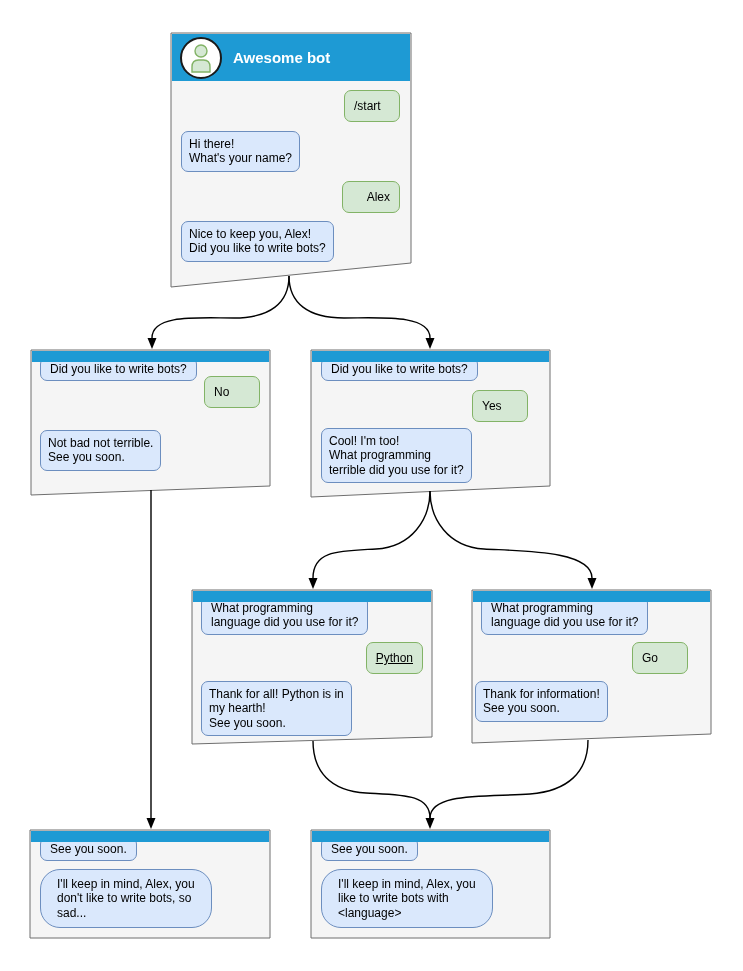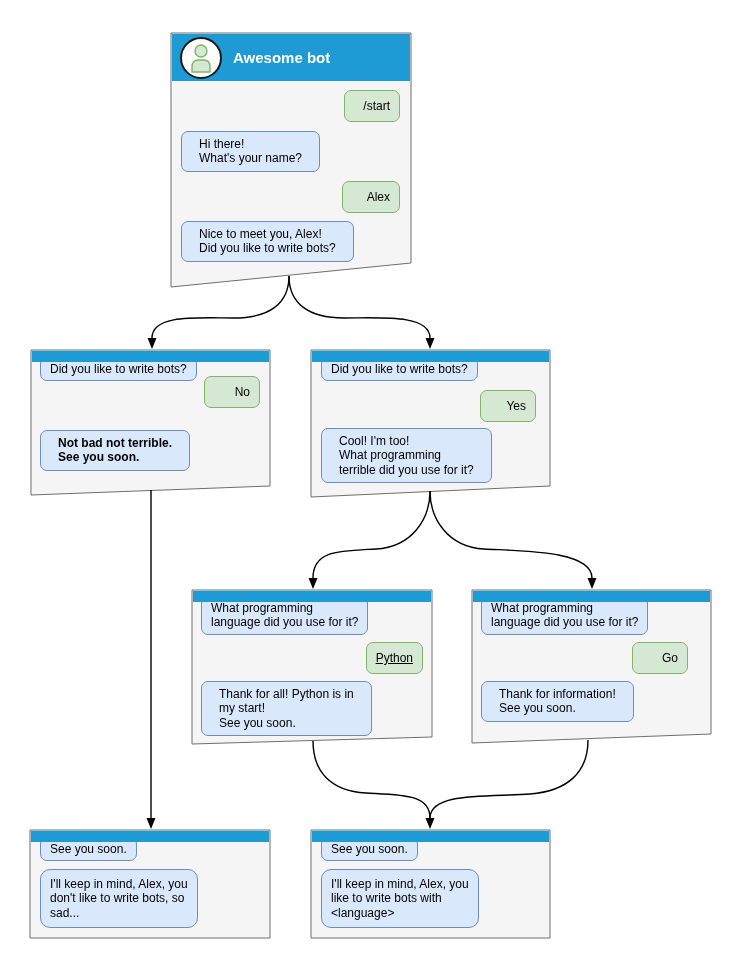--- a/index.html
+++ b/index.html
@@ -15,24 +15,24 @@
     background:#1e9ad4; z-index:3;
   }
   .titlebar.main { height:47px; display:flex; align-items:center; }
   .titlebar.small { height:11px; }
   .bot-name { color:#ffffff; font-size:15px; font-weight:bold; margin-left:10px; }
   .avatar { margin-left:7px; flex:0 0 auto; }
   .bubble {
     position:absolute; white-space:pre; font-size:12px; line-height:1.2;
     border-radius:7px; z-index:2; box-sizing:border-box;
   }
-  .bot  { background:#dae8fc; border:1px solid #6c8ebf; padding:5px 17px; }
-  .user { background:#d5e8d4; border:1px solid #82b366; padding:8px 9px; min-width:56px; text-align:right; }
+  .bot  { background:#dae8fc; border:1px solid #6c8ebf; padding:5px 7px; }
+  .user { background:#d5e8d4; border:1px solid #82b366; padding:8px 9px; min-width:56px; text-align:left; }
   .q    { padding:4px 9px; z-index:2; }
-  .big  { border-radius:10px; padding:7px 9px; }
+  .big  { border-radius:20px; padding:7px 16px; }
 </style>
 </head>
 <body>
 
 <div id="canvas">
 
   <svg id="diagram-layer" width="743" height="971" viewBox="0 0 743 971">
 
     <polygon points="171,33 411,33 411,263 171,287" fill="#f5f5f5" stroke="#6e6e6e" stroke-width="1"></polygon>
     <polygon points="31,350 270,350 270,486 31,495" fill="#f5f5f5" stroke="#6e6e6e" stroke-width="1"></polygon>
@@ -67,57 +67,57 @@
         <circle cx="22" cy="22" r="20" fill="#ffffff" stroke="#1a1a1a" stroke-width="2"></circle>
         <circle cx="22" cy="15" r="6" fill="#d5e8d4" stroke="#82b366" stroke-width="1.4"></circle>
         <path d="M13 36 L13 31 Q13 24 19.5 24 L24.5 24 Q31 24 31 31 L31 36 Z" fill="#d5e8d4" stroke="#82b366" stroke-width="1.4"></path>
       </svg>
       <span class="bot-name">Awesome bot</span>
     </div>
     <div class="bubble user" style="right:11px; top:57px;">/start</div>
     <div class="bubble bot" style="left:10px;  top:98px;">Hi there!
 What's your name?</div>
     <div class="bubble user" style="right:11px; top:148px;padding-left:24px;">Alex</div>
-    <div class="bubble bot" style="left:10px;  top:188px;">Nice to meet you, Alex!
+    <div class="bubble bot" style="left:10px;  top:188px;">Nice to keep you, Alex!
 Did you like to write bots?</div>
   </div>
 
   <div class="window" style="left:31px; top:350px; width:239px; height:145px;">
     <div class="titlebar small"></div>
     <div class="bubble bot q" style="left:9px;  top:7px;">Did you like to write bots?</div>
     <div class="bubble user" style="right:10px; top:26px;">No</div>
-    <div class="bubble bot" style="left:9px;  top:80px;font-weight:bold;">Not bad not terrible.
+    <div class="bubble bot" style="left:9px;  top:80px;">Not bad not terrible.
 See you soon.</div>
   </div>
 
   <div class="window" style="left:311px; top:350px; width:239px; height:147px;">
     <div class="titlebar small"></div>
     <div class="bubble bot q" style="left:10px; top:7px;">Did you like to write bots?</div>
-    <div class="bubble user" style="right:14px; top:40px;">Yes</div>
+    <div class="bubble user" style="right:22px; top:40px;">Yes</div>
     <div class="bubble bot" style="left:10px; top:78px;">Cool! I'm too!
 What programming
 terrible did you use for it?</div>
   </div>
 
   <div class="window" style="left:192px; top:590px; width:240px; height:154px;">
     <div class="titlebar small"></div>
     <div class="bubble bot q" style="left:9px; top:6px;">What programming
 language did you use for it?</div>
     <div class="bubble user" style="right:9px; top:52px;text-decoration:underline;">Python</div>
     <div class="bubble bot" style="left:9px; top:91px;">Thank for all! Python is in
-my start!
+my hearth!
 See you soon.</div>
   </div>
 
   <div class="window" style="left:472px; top:590px; width:239px; height:153px;">
     <div class="titlebar small"></div>
     <div class="bubble bot q" style="left:9px; top:6px;">What programming
 language did you use for it?</div>
     <div class="bubble user" style="right:23px; top:52px;">Go</div>
-    <div class="bubble bot" style="left:9px; top:91px;">Thank for information!
+    <div class="bubble bot" style="left:3px; top:91px;">Thank for information!
 See you soon.</div>
   </div>
 
   <div class="window" style="left:30px; top:830px; width:240px; height:108px;">
     <div class="titlebar small"></div>
     <div class="bubble bot q" style="left:10px; top:7px;">See you soon.</div>
     <div class="bubble bot big" style="left:10px; top:39px;">I'll keep in mind, Alex, you
 don't like to write bots, so
 sad...</div>
   </div>

